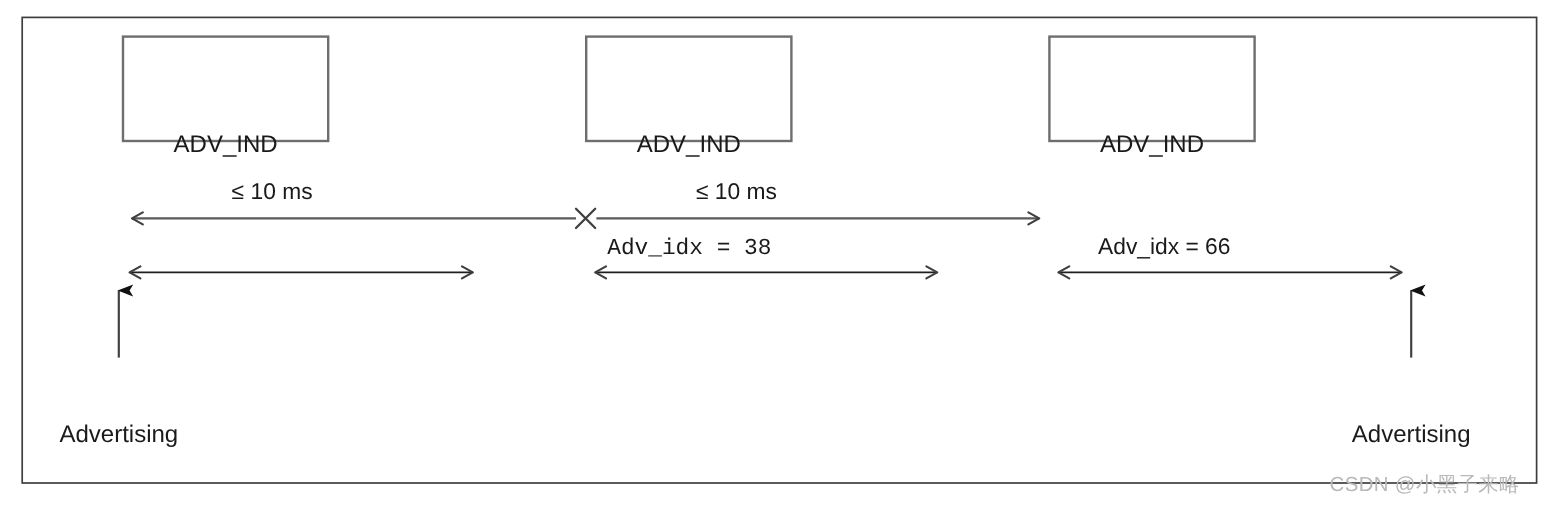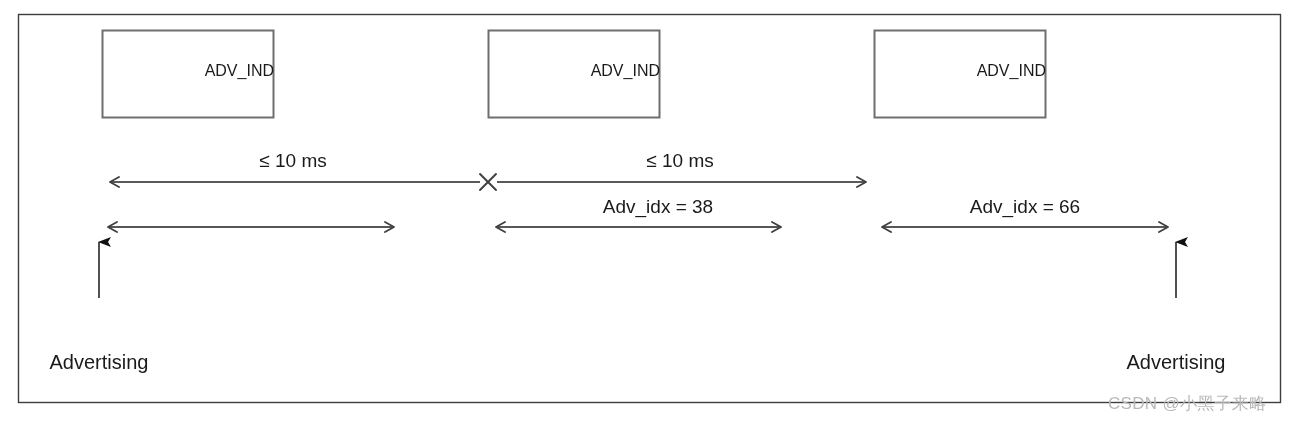--- a/index.html
+++ b/index.html
@@ -25,26 +25,26 @@
     left: 0; top: 0;
   }
   .txt {
     position: absolute;
     white-space: pre;
     color: #1a1a1a;
     font-family: "Liberation Sans", sans-serif;
     line-height: 1.18;
   }
   .box-label {
-    font-size: 16px;
-    text-align: right;
+    font-size: 20px;
+    text-align: center;
+    margin-top: 48px;
   }
   .span-label {
     font-size: 19px;
-    text-align: center;
   }
   .event-label {
     font-size: 20px;
     text-align: center;
   }
   .watermark {
     position: absolute;
     font-size: 17px;
     color: #b9b9b9;
     font-family: "Liberation Sans", sans-serif;
@@ -99,21 +99,21 @@
     </g>
   </svg>
 
   <div class="txt box-label" style="left:102px; top:62px; width:172px;">ADV_IND</div>
   <div class="txt box-label" style="left:488px; top:62px; width:172px;">ADV_IND</div>
   <div class="txt box-label" style="left:874px; top:62px; width:172px;">ADV_IND</div>
 
   <div class="txt span-label" style="left:193px; top:150px; width:200px;">≤ 10 ms</div>
   <div class="txt span-label" style="left:580px; top:150px; width:200px;">≤ 10 ms</div>
 
-  <div class="txt span-label" style="left:548px; top:196px; width:220px;">Adv_idx = 38</div>
+  <div class="txt span-label" style="left:506px; top:196px; width:220px;font-family:Liberation Mono, monospace;">Adv_idx = 38</div>
   <div class="txt span-label" style="left:915px; top:196px; width:220px;">Adv_idx = 66</div>
 
   <div class="txt event-label" style="left:-1px; top:304px; width:200px;">
     <div>Advertising</div>
     <div>event</div>
     
   </div>
 
   <div class="txt event-label" style="left:1076px; top:304px; width:200px;">
     <div>Advertising</div>

